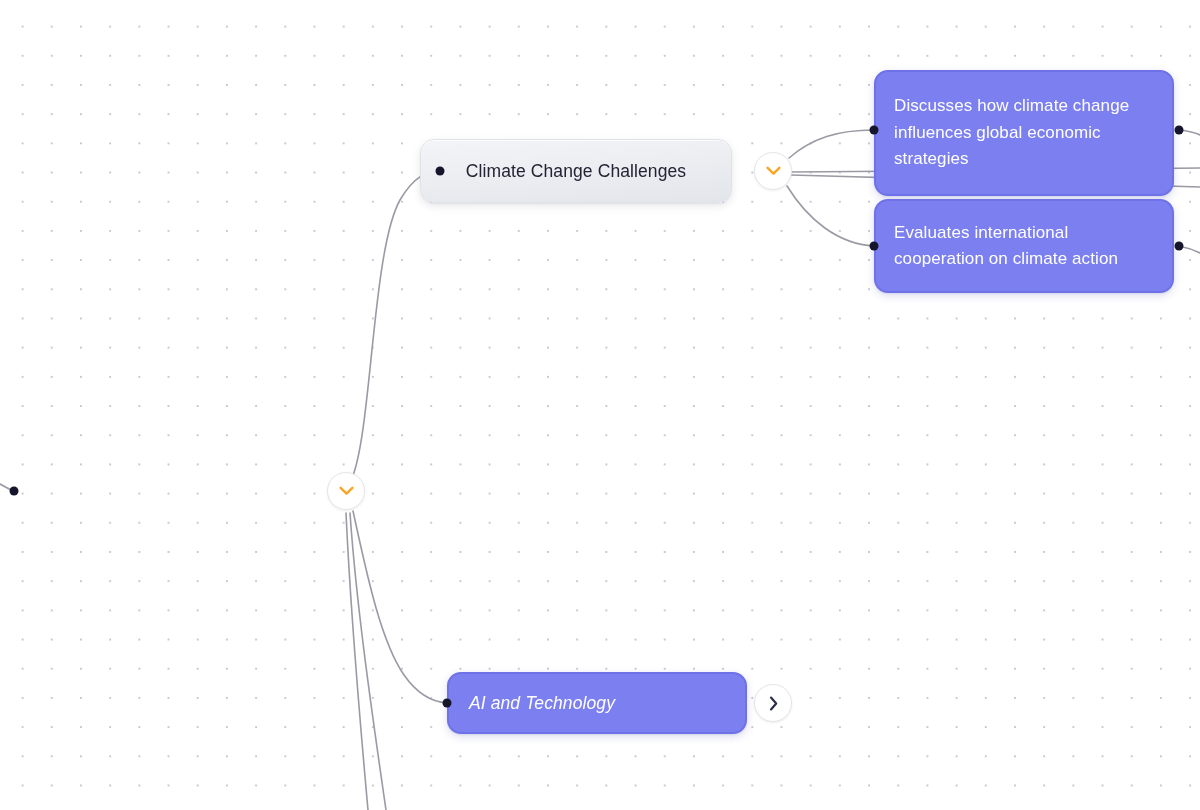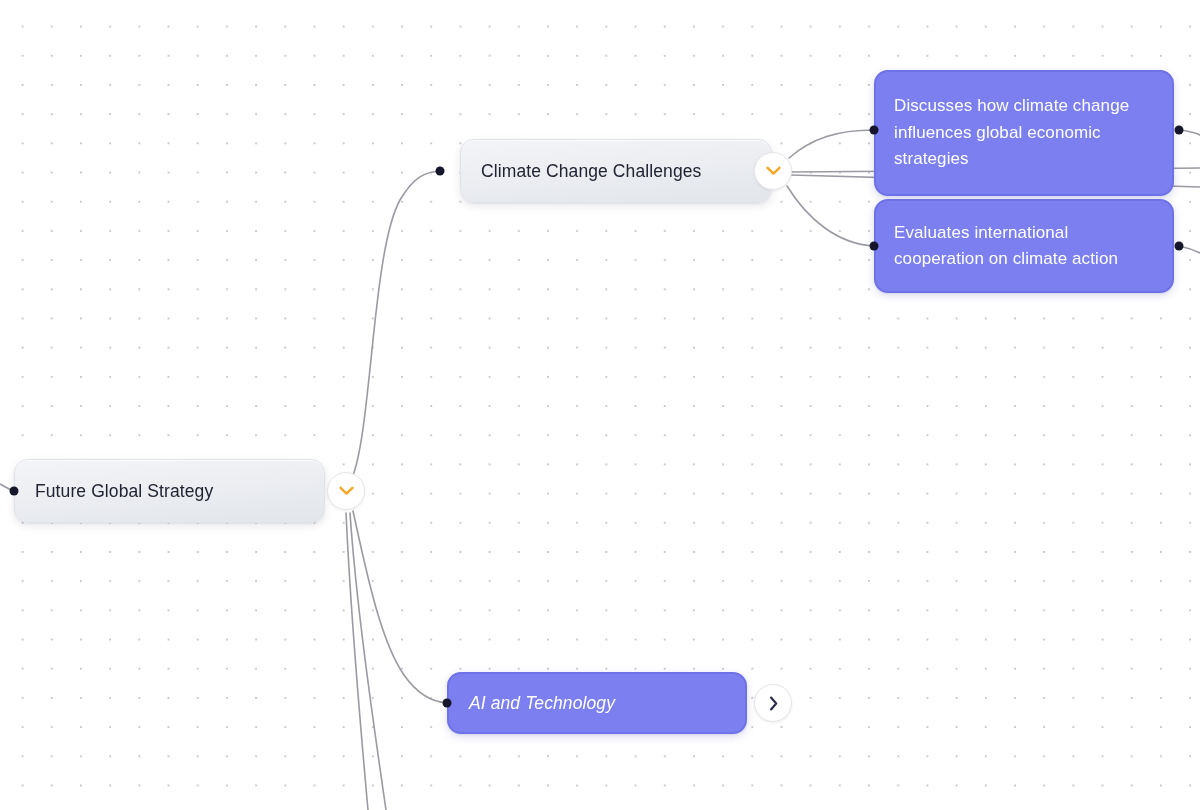--- a/index.html
+++ b/index.html
@@ -104,21 +104,21 @@
     justify-content: center;
     z-index: 6;
     cursor: pointer;
     transform: translate(0, -50%);
   }
 
   .toggle svg { display: block; }
 
   
   #node-root      { left: 14px;  top: 459px; width: 311px; height: 64px; }
-  #node-climate   { left: 460px; top: 139px; width: 312px; height: 64px; }
+  #node-climate   { left: 420px; top: 139px; width: 312px; height: 64px; justify-content: center; }
   #node-ai        { left: 447px; top: 672px; width: 300px; height: 62px; font-style: italic; }
   #node-econ      { left: 874px; top: 70px;  width: 300px; height: 126px; }
   #node-coop      { left: 874px; top: 199px; width: 300px; height: 94px; }
 
   #toggle-root    { left: 327px; top: 491px; }
   #toggle-climate { left: 754px; top: 171px; }
   #toggle-ai      { left: 754px; top: 703px; }
 </style>
 </head>
 <body>
@@ -149,23 +149,20 @@
   </svg>
 
   <div class="anchor-dot" style="left:14px;  top:491px;"></div>
   <div class="anchor-dot" style="left:440px; top:171px;"></div>
   <div class="anchor-dot" style="left:447px; top:703px;"></div>
   <div class="anchor-dot" style="left:874px; top:130px;"></div>
   <div class="anchor-dot" style="left:1179px;top:130px;"></div>
   <div class="anchor-dot" style="left:874px; top:246px;"></div>
   <div class="anchor-dot" style="left:1179px;top:246px;"></div>
 
-  <div class="node node-gray" id="node-root">
-    <span class="node-label">Future Global Strategy</span>
-  </div>
   <div class="toggle" id="toggle-root">
     <svg width="15" height="10" viewBox="0 0 15 10" aria-hidden="true">
       <path d="M1.6 1.8 L7.5 7.6 L13.4 1.8" fill="none" stroke="#f5a623" stroke-width="2.4" stroke-linecap="round" stroke-linejoin="round"></path>
     </svg>
   </div>
 
   <div class="node node-gray" id="node-climate">
     <span class="node-label">Climate Change Challenges</span>
   </div>
   <div class="toggle" id="toggle-climate">

